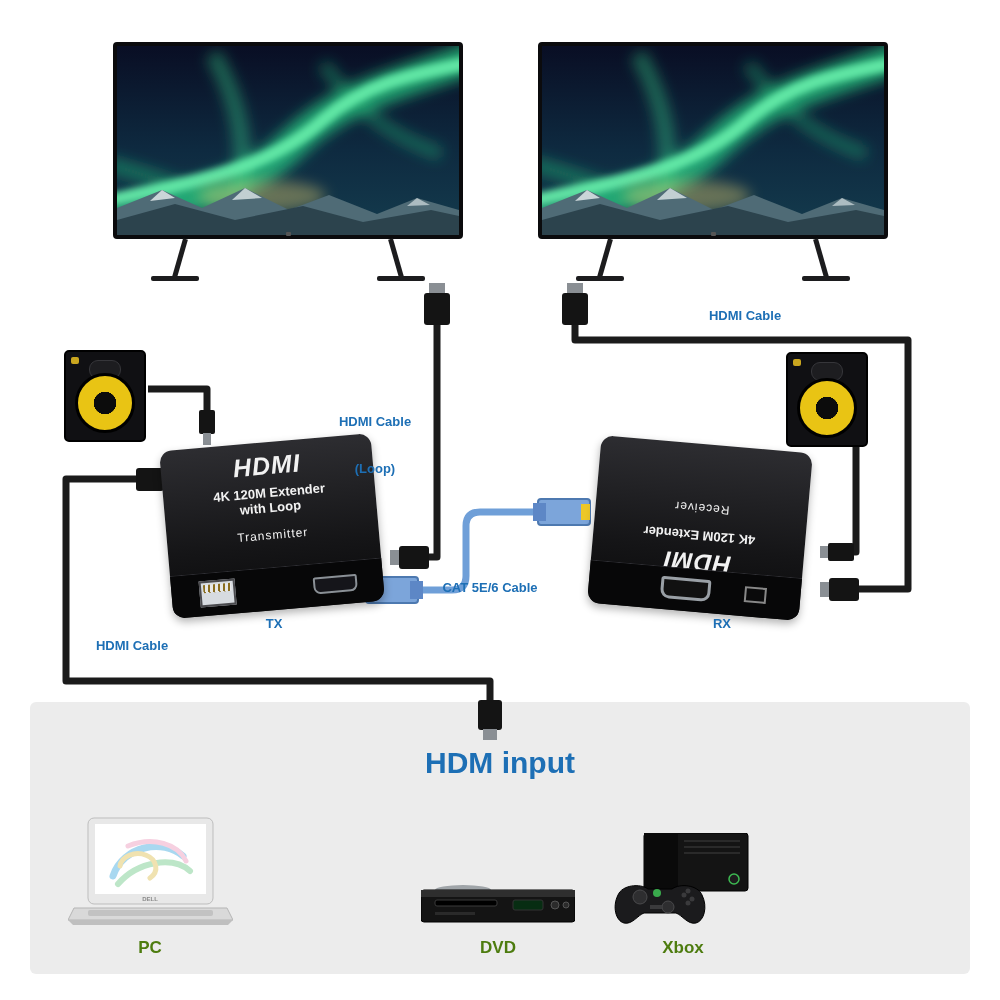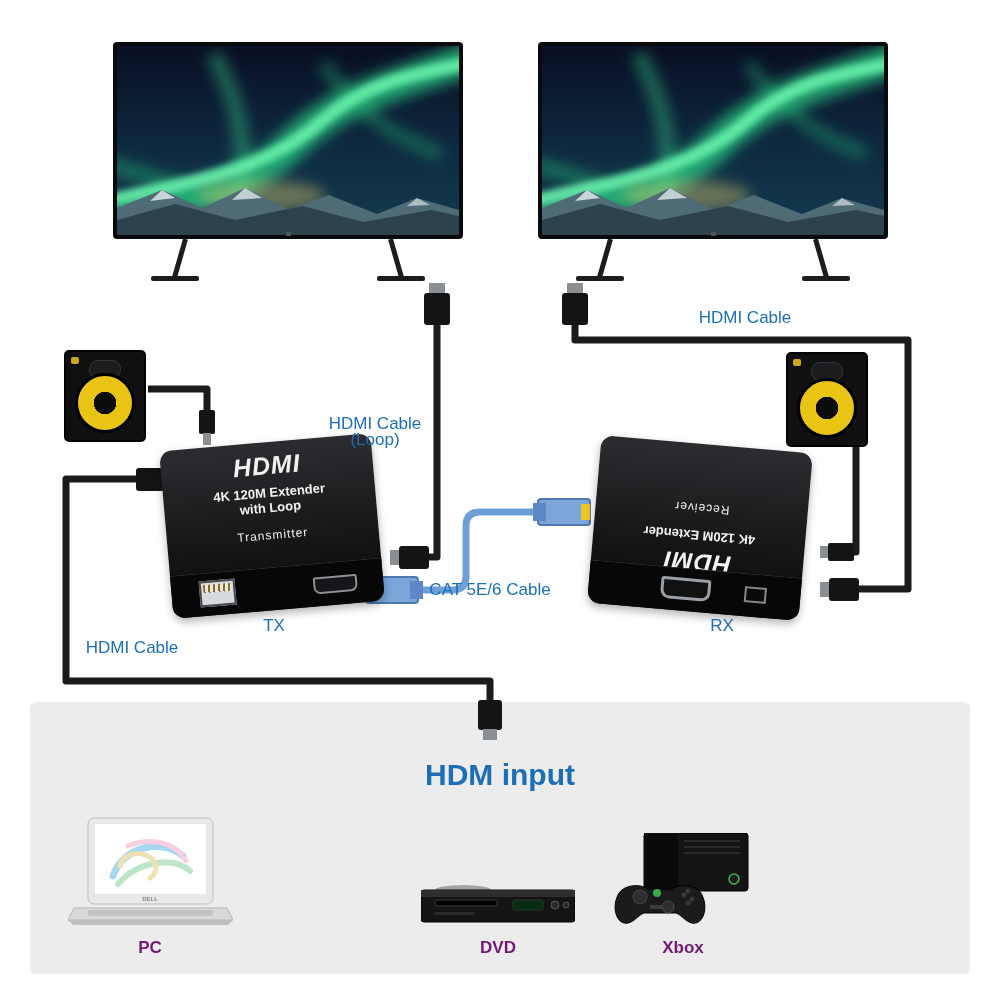--- a/index.html
+++ b/index.html
@@ -50,31 +50,31 @@
   .rj45-port{position:absolute;left:28px;bottom:9px;width:36px;height:26px;background:#d7dbe0;
              border:2px solid #4a4a4e;box-sizing:border-box;}
   .rj45-port .pins{height:8px;margin:2px;background:repeating-linear-gradient(90deg,#8a6d1f 0 2px,#e8e8e8 2px 5px);}
   .hdmi-slot{position:absolute;right:26px;bottom:12px;width:40px;height:13px;background:#15151a;
              border:2px solid #8a9096;border-radius:2px 2px 7px 7px;}
   .hdmi-port{position:absolute;left:72px;bottom:11px;width:44px;height:16px;background:#111;
              border:3px solid #9aa0a6;border-radius:3px 3px 9px 9px;}
   .usb-port{position:absolute;right:34px;bottom:14px;width:18px;height:12px;background:#0a0a0b;border:2px solid #888;}
 
   
-  .lbl{position:absolute;z-index:4;color:var(--label-blue,#1d6fb5);font-weight:normal;
-       font-size:17px;text-align:center;}
+  .lbl{position:absolute;z-index:4;color:var(--label-blue,#1d6fb5);font-weight:bold;
+       font-size:13px;text-align:center;}
 
   
   .panel{position:absolute;left:30px;top:702px;width:940px;height:272px;
          background:var(--panel-bg,#ececec);border-radius:6px;z-index:0;}
-  .panel-title{text-align:center;padding-top:56px;font-size:30px;font-weight:bold;
+  .panel-title{text-align:center;padding-top:44px;font-size:30px;font-weight:bold;
                color:var(--label-blue,#1d6fb5);}
   .device{position:absolute;bottom:16px;display:flex;flex-direction:column;align-items:center;}
   .device svg{display:block;}
-  .device-label{margin-top:10px;font-size:17px;font-weight:bold;color:#701a75;}
+  .device-label{margin-top:10px;font-size:17px;font-weight:bold;color:#4d7c0f;}
   svg text{font-family:"Liberation Sans",sans-serif;}
 </style>
 </head>
 <body>
 
 <div class="canvas">
 
   <svg width="0" height="0" style="position:absolute" aria-hidden="true">
     <defs>
       <linearGradient id="skyGrad" x1="0" y1="0" x2="0" y2="1">
@@ -218,21 +218,21 @@
         <div class="role">Receiver</div>
       </div>
     </div>
     <div class="face-front">
       <div class="hdmi-port"></div>
       <div class="usb-port"></div>
     </div>
   </div>
 
   <div class="lbl" style="left:300px;top:414px;width:150px">HDMI Cable</div>
-  <div class="lbl" style="left:300px;top:430px;width:150px">(Loop)</div>
+  <div class="lbl" style="left:300px;top:461px;width:150px">(Loop)</div>
   <div class="lbl" style="left:655px;top:308px;width:180px">HDMI Cable</div>
   <div class="lbl" style="left:52px;top:638px;width:160px">HDMI Cable</div>
   <div class="lbl" style="left:400px;top:580px;width:180px">CAT 5E/6 Cable</div>
   <div class="lbl" style="left:244px;top:616px;width:60px">TX</div>
   <div class="lbl" style="left:692px;top:616px;width:60px">RX</div>
 
   <div class="panel">
     <div class="panel-title">HDM input</div>
 
     <div class="device" style="left:36px;width:168px">

